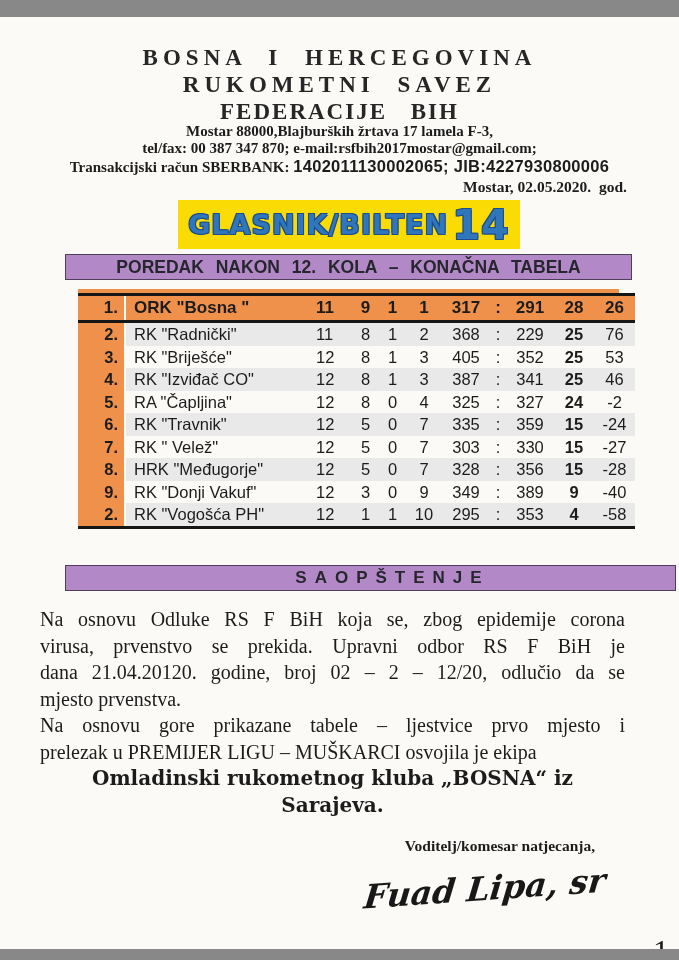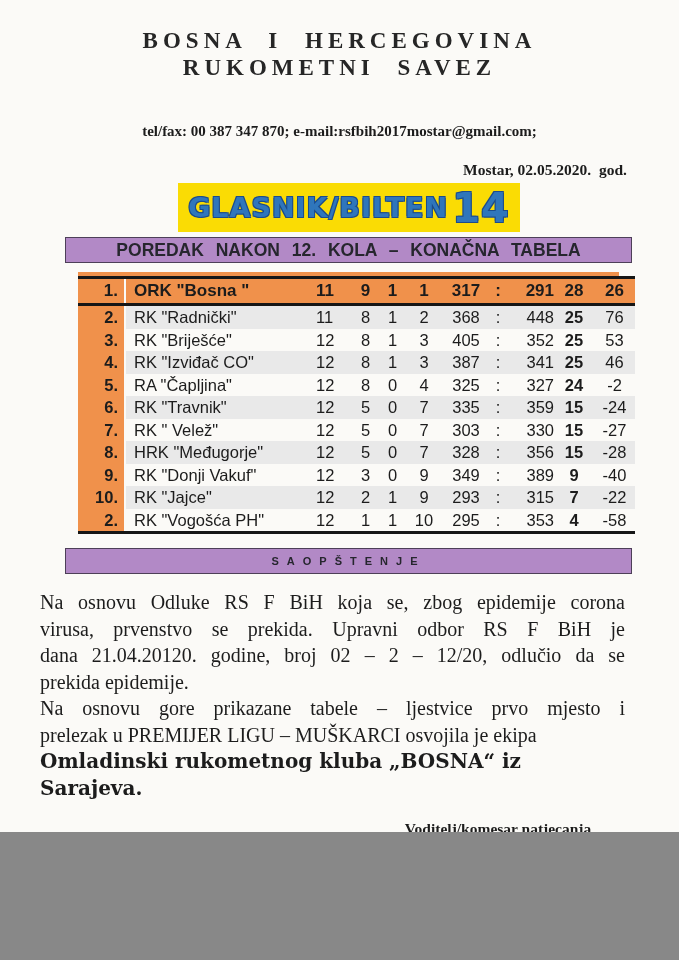--- a/index.html
+++ b/index.html
@@ -9,22 +9,22 @@
     --blue:#2f76bb;
     --blue-dark:#1c4c8c;
     --zebra:#e9e9e9;
     --ink:#1c1c1c;
     --paper:#fbfaf7;
   }
   html,body{margin:0;padding:0;}
   body{background:#888;}
   .page{
     position:relative;
-    width:679px;height:832px;
-    margin:0 auto;
+    width:679px;height:932px;
+    margin:17px auto;
     background:var(--paper);
     overflow:hidden;
     font-family:"Liberation Serif", serif;
     color:var(--ink);
   }
   
   .org-line{position:absolute;left:0;width:679px;text-align:center;font-weight:bold;color:#262626;}
   .org1{top:28px;font-size:23px;letter-spacing:5px;word-spacing:12px;}
   .org2{top:55px;font-size:23px;letter-spacing:5px;word-spacing:12px;}
   .org3{top:82px;font-size:23px;letter-spacing:2px;word-spacing:16px;}
@@ -45,66 +45,69 @@
   .bulletin .t{font-size:27px;letter-spacing:1px;}
   .bulletin .n{font-size:40px;letter-spacing:1px;}
   
   .banner{
     position:absolute;left:65px;width:565px;height:24px;
     background:var(--purple);border:1px solid #4d3f58;
     display:flex;align-items:center;justify-content:center;
     font-family:"Liberation Sans",sans-serif;font-weight:bold;color:#26262e;
   }
   .banner-standings{top:237px;font-size:17.5px;word-spacing:7px;}
-  .banner-saop{top:548px;font-size:11px;letter-spacing:8px;}
+  .banner-saop{top:548px;font-size:17px;letter-spacing:8px;padding-left:44px;}
   
   .standings{position:absolute;left:78px;top:272px;width:541px;}
   .topstrip{height:4px;background:var(--orange);}
   .standings table{
     width:100%;border-collapse:collapse;table-layout:fixed;
     border-top:3px solid #161616;border-bottom:3px solid #161616;
     font-family:"Liberation Sans",sans-serif;font-size:16.5px;color:var(--ink);
   }
   .standings td{padding:0;height:22.5px;line-height:22.5px;white-space:nowrap;overflow:hidden;}
   .standings tr.champ td{background:var(--orange);font-weight:bold;height:24px;border-bottom:3px solid #161616;font-size:17px;}
   td.c-rank{width:40px;background:var(--orange);font-weight:bold;text-align:right;padding-right:6px;border-right:2px solid var(--paper);}
   td.c-club{width:182px;text-align:left;padding-left:8px;}
   td.c-gp{width:36px;text-align:left;}
   td.c-w{width:27px;text-align:center;}
   td.c-d{width:27px;text-align:center;}
   td.c-l{width:36px;text-align:center;}
   td.c-gf{width:48px;text-align:center;}
   td.c-colon{width:16px;text-align:center;}
-  td.c-ga{width:48px;text-align:right;}
+  td.c-ga{width:48px;text-align:center;}
   td.c-pts{width:40px;text-align:center;font-weight:bold;}
   td.c-diff{width:41px;text-align:center;}
   .standings tr:nth-child(even):not(.champ) td:not(.c-rank){background:var(--zebra);}
   
   .announcement{position:absolute;left:40px;top:589px;width:585px;font-size:20px;line-height:26.5px;}
   .tline{white-space:normal;}
   .tline.justify{text-align:justify;text-align-last:justify;}
   .tline.left{text-align:left;}
-  .tline.center-bold{text-align:left;font-weight:bold;font-family:"DejaVu Serif",serif;font-size:20px;}
+  .tline.center-bold{text-align:center;font-weight:bold;font-family:"DejaVu Serif",serif;font-size:20px;}
   
   .sig-role{position:absolute;left:385px;top:820px;width:230px;text-align:center;font-weight:bold;font-size:15.5px;}
   .sig-name{
     position:absolute;left:350px;top:852px;width:270px;text-align:center;
     font-family:"DejaVu Serif",serif;font-style:italic;font-weight:bold;
     font-size:33px;transform:rotate(-4deg) skewX(-10deg);color:#181818;
   }
   .pagenum{position:absolute;right:10px;top:916px;font-size:32px;font-family:"Liberation Serif",serif;}
 </style>
 </head>
 <body>
 
 <div class="page">
 
   <div class="org-line org1">BOSNA I HERCEGOVINA</div>
   <div class="org-line org2">RUKOMETNI SAVEZ</div>
+  <div class="org-line org3">FEDERACIJE BIH</div>
+  <div class="addr">Mostar 88000,Blajburških žrtava 17 lamela F-3,</div>
   <div class="contact">tel/fax: 00 387 347 870; e-mail:rsfbih2017mostar@gmail.com;</div>
+  <div class="account"><span>Transakcijski račun SBERBANK: </span><span class="num">1402011130002065; JIB:4227930800006</span></div>
   <div class="dateline">Mostar, 02.05.2020.  god.</div>
 
   <div class="bulletin">
     <span class="t">GLASNIK/BILTEN</span>
     <span class="n">14</span>
   </div>
 
   <div class="banner banner-standings">
     <span>POREDAK NAKON 12. KOLA – KONAČNA TABELA</span>
   </div>
@@ -128,21 +131,21 @@
           </tr>
           <tr class="">
             <td class="c-rank">2.</td>
             <td class="c-club">RK "Radnički"</td>
             <td class="c-gp">11</td>
             <td class="c-w">8</td>
             <td class="c-d">1</td>
             <td class="c-l">2</td>
             <td class="c-gf">368</td>
             <td class="c-colon">:</td>
-            <td class="c-ga">448</td>
+            <td class="c-ga">229</td>
             <td class="c-pts">25</td>
             <td class="c-diff">76</td>
           </tr>
           <tr class="">
             <td class="c-rank">3.</td>
             <td class="c-club">RK "Briješće"</td>
             <td class="c-gp">12</td>
             <td class="c-w">8</td>
             <td class="c-d">1</td>
             <td class="c-l">3</td>
@@ -222,33 +225,20 @@
             <td class="c-club">RK "Donji Vakuf"</td>
             <td class="c-gp">12</td>
             <td class="c-w">3</td>
             <td class="c-d">0</td>
             <td class="c-l">9</td>
             <td class="c-gf">349</td>
             <td class="c-colon">:</td>
             <td class="c-ga">389</td>
             <td class="c-pts">9</td>
             <td class="c-diff">-40</td>
-          </tr>
-          <tr class="">
-            <td class="c-rank">10.</td>
-            <td class="c-club">RK "Jajce"</td>
-            <td class="c-gp">12</td>
-            <td class="c-w">2</td>
-            <td class="c-d">1</td>
-            <td class="c-l">9</td>
-            <td class="c-gf">293</td>
-            <td class="c-colon">:</td>
-            <td class="c-ga">315</td>
-            <td class="c-pts">7</td>
-            <td class="c-diff">-22</td>
           </tr>
           <tr class="">
             <td class="c-rank">2.</td>
             <td class="c-club">RK "Vogošća PH"</td>
             <td class="c-gp">12</td>
             <td class="c-w">1</td>
             <td class="c-d">1</td>
             <td class="c-l">10</td>
             <td class="c-gf">295</td>
             <td class="c-colon">:</td>
@@ -261,21 +251,21 @@
   </div>
 
   <div class="banner banner-saop">
     <span>SAOPŠTENJE</span>
   </div>
 
   <div class="announcement">
       <div class="tline justify">Na osnovu Odluke RS F BiH koja se, zbog epidemije corona</div>
       <div class="tline justify">virusa, prvenstvo se prekida. Upravni odbor RS F BiH je</div>
       <div class="tline justify">dana 21.04.20120. godine, broj 02 – 2 – 12/20, odlučio da se</div>
-      <div class="tline left">prekida epidemije.</div>
+      <div class="tline left">mjesto prvenstva.</div>
       <div class="tline justify">Na osnovu gore prikazane tabele – ljestvice prvo mjesto i</div>
       <div class="tline left">prelezak u PREMIJER LIGU – MUŠKARCI osvojila je ekipa</div>
       <div class="tline center-bold">Omladinski rukometnog kluba „BOSNA“ iz</div>
       <div class="tline center-bold">Sarajeva.</div>
     </div>
 
   <div class="sig-role">Voditelj/komesar natjecanja,</div>
   <div class="sig-name">Fuad Lipa, sr</div>
 
   <div class="pagenum">1</div>

